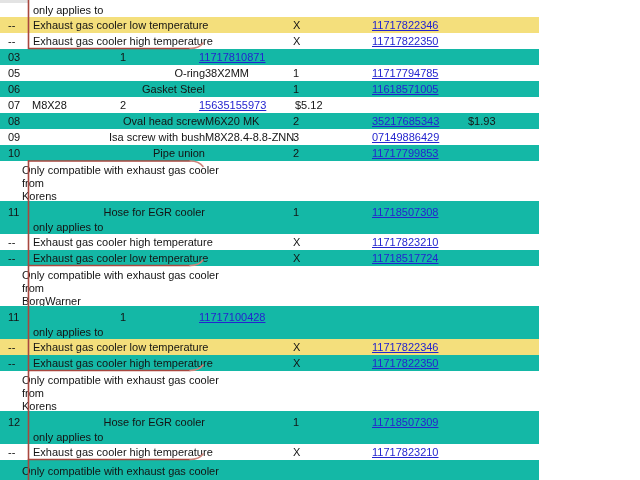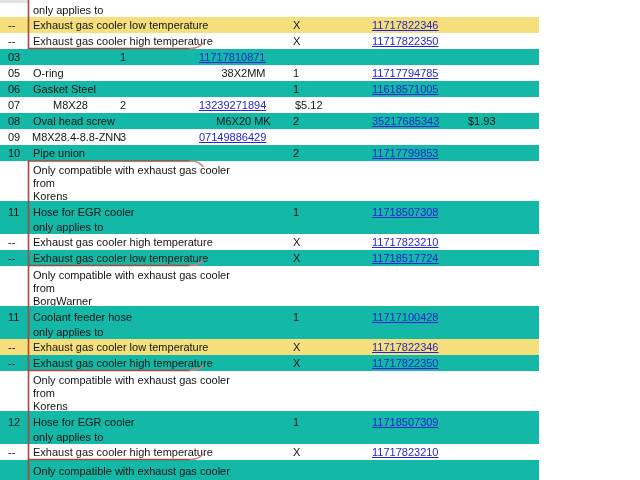--- a/index.html
+++ b/index.html
@@ -12,25 +12,25 @@
   .bg-yellow{background:#f4df7c;}
   .kind-sliver{height:3px;background:#ffffff;}
   .sliver-cell{width:29px;height:3px;background:#e3e3e3;}
   .kind-applies{height:14px;display:flex;align-items:center;}
   .kind-item{height:16px;display:flex;align-items:center;}
   .kind-note{height:40px;padding-top:3px;}
   .kind-notepartial{height:20px;padding-top:5px;}
   .kind-block{height:33px;}
   .line1{display:flex;align-items:center;height:19px;padding-top:3px;box-sizing:border-box;}
   .line2{padding-left:33px;height:14px;line-height:14px;}
-  .note-line{padding-left:33px;line-height:13px;white-space:nowrap;}
+  .note-line{padding-left:22px;line-height:13px;white-space:nowrap;}
   .applies-text{padding-left:33px;}
   .c-num{flex:none;width:32px;padding-left:8px;box-sizing:border-box;}
-  .c-desc{flex:none;width:173px;padding-left:1px;box-sizing:border-box;white-space:nowrap;}
-  .c-spec{flex:none;width:77px;white-space:nowrap;text-align:center;}
+  .c-desc{flex:none;width:173px;padding-left:1px;box-sizing:border-box;white-space:nowrap;text-align:right;}
+  .c-spec{flex:none;width:77px;white-space:nowrap;}
   .c-qty{flex:none;width:89px;padding-left:11px;box-sizing:border-box;}
   .c-part{flex:none;width:94px;padding-left:1px;box-sizing:border-box;}
   .c-price{flex:none;width:74px;padding-left:3px;box-sizing:border-box;}
   .plink{color:#2424cf;text-decoration:underline;cursor:pointer;}
   .overlay{position:absolute;left:0;top:0;width:640px;height:480px;pointer-events:none;}
 </style>
 </head>
 <body>
 
 <div class="page">
@@ -77,33 +77,34 @@
         <div class="c-desc">Gasket Steel</div>
         <div class="c-spec"></div>
         <div class="c-qty">1</div>
         <div class="c-part"><a class="plink">11618571005</a></div>
         <div class="c-price"></div>
       </div>
       <div class="row kind-item bg-white">
         <div class="c-num">07</div>
         <div class="c-spec">M8X28</div>
         <div class="c-qty">2</div>
-        <div class="c-part"><a class="plink">13239271894</a></div>
+        <div class="c-part"><a class="plink">15635155973</a></div>
         <div class="c-price">$5.12</div>
       </div>
       <div class="row kind-item bg-gray">
         <div class="c-num">08</div>
         <div class="c-desc">Oval head screw</div>
         <div class="c-spec">M6X20 MK</div>
         <div class="c-qty">2</div>
         <div class="c-part"><a class="plink">35217685343</a></div>
         <div class="c-price">$1.93</div>
       </div>
       <div class="row kind-item bg-white">
         <div class="c-num">09</div>
+        <div class="c-desc">Isa screw with bush</div>
         <div class="c-spec">M8X28.4-8.8-ZNN</div>
         <div class="c-qty">3</div>
         <div class="c-part"><a class="plink">07149886429</a></div>
         <div class="c-price"></div>
       </div>
       <div class="row kind-item bg-gray">
         <div class="c-num">10</div>
         <div class="c-desc">Pipe union</div>
         <div class="c-spec"></div>
         <div class="c-qty">2</div>
@@ -143,21 +144,20 @@
         <div class="c-price"></div>
       </div>
       <div class="row kind-note bg-white">
         <div class="note-line">Only compatible with exhaust gas cooler</div>
         <div class="note-line">from</div>
         <div class="note-line">BorgWarner</div>
       </div>
       <div class="row kind-block bg-gray">
         <div class="line1">
           <div class="c-num">11</div>
-          <div class="c-desc">Coolant feeder hose</div>
           <div class="c-spec"></div>
           <div class="c-qty">1</div>
           <div class="c-part"><a class="plink">11717100428</a></div>
           <div class="c-price"></div>
         </div>
         <div class="line2">only applies to</div>
       </div>
       <div class="row kind-item bg-yellow">
         <div class="c-num">--</div>
         <div class="c-desc">Exhaust gas cooler low temperature</div>

